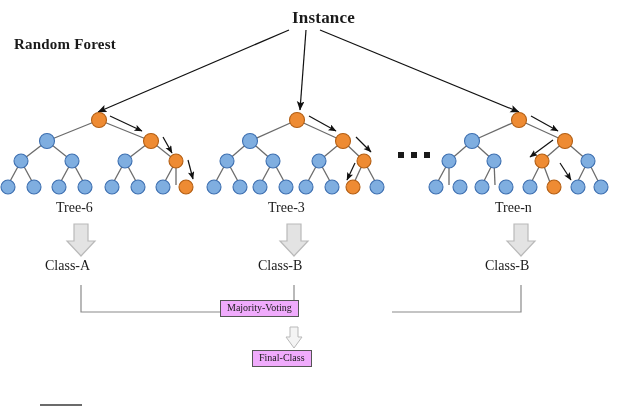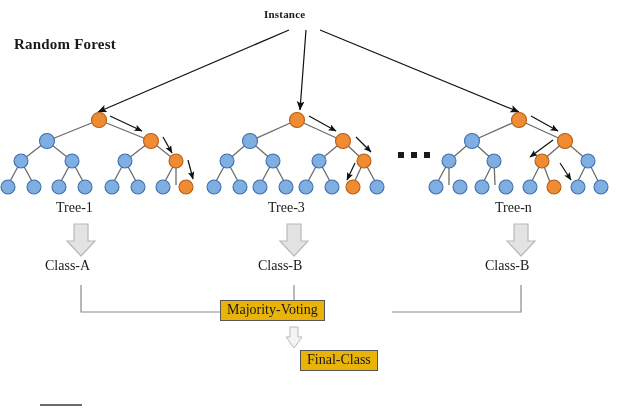--- a/index.html
+++ b/index.html
@@ -2,24 +2,24 @@
 <html><head>
 <meta charset="utf-8">
 <style>
   html,body{margin:0;padding:0;background:#ffffff;}
   body{width:634px;height:412px;overflow:hidden;
        font-family:"Liberation Serif","DejaVu Serif",serif;color:#1a1a1a;}
   #stage{position:relative;width:634px;height:412px;background:#fff;}
   svg#canvas{position:absolute;left:0;top:0;width:634px;height:412px;}
   .lbl{position:absolute;white-space:nowrap;}
   .title-rf{font-weight:bold;font-size:15px;letter-spacing:.2px;}
-  .title-inst{font-weight:bold;font-size:11px;letter-spacing:.2px;}
+  .title-inst{font-weight:bold;font-size:17px;letter-spacing:.2px;margin-left:28px;}
   .treelbl{font-size:14px;}
   .classlbl{font-size:14px;font-family:Liberation Serif, serif;}
-  .boxlbl{font-size:14px;border:1px solid #555;background:#eab308;
+  .boxlbl{font-size:10px;border:1px solid #555;background:#f0abfc;
           padding:1px 6px 2px 6px;line-height:1.15;}
   .dots{position:absolute;display:flex;gap:7px;}
   .dots i{display:block;width:6px;height:6px;background:#1a1a1a;}
 </style>
 </head>
 <body>
 
 <div id="stage">
 
   <svg id="canvas" viewBox="0 0 634 412">
@@ -181,26 +181,26 @@
   <div class="lbl title-rf" style="left:14px;top:36px;">Random Forest</div>
 
   <div class="lbl title-inst" style="left:264px;top:8px;">Instance</div>
 
   <div class="dots" style="left:398px;top:152px;">
     <i></i>
       <i></i>
       <i></i>
   </div>
 
-  <div class="lbl treelbl" style="left:56px;top:200px;">Tree-1</div>
+  <div class="lbl treelbl" style="left:56px;top:200px;">Tree-6</div>
   <div class="lbl treelbl" style="left:268px;top:200px;">Tree-3</div>
   <div class="lbl treelbl" style="left:495px;top:200px;text-align:center;">Tree-n</div>
 
   <div class="lbl classlbl" style="left:45px;top:258px;">Class-A</div>
   <div class="lbl classlbl" style="left:258px;top:258px;">Class-B</div>
   <div class="lbl classlbl" style="left:485px;top:258px;">Class-B</div>
 
   <div class="lbl boxlbl" style="left:220px;top:300px;">Majority-Voting</div>
 
-  <div class="lbl boxlbl" style="left:252px;top:350px;margin-left:48px;">Final-Class</div>
+  <div class="lbl boxlbl" style="left:252px;top:350px;">Final-Class</div>
 
   <div style="position:absolute;left:40px;top:404px;width:42px;height:2px;background:#6b6b6b;"></div>
 </div>
 
 </body></html>

